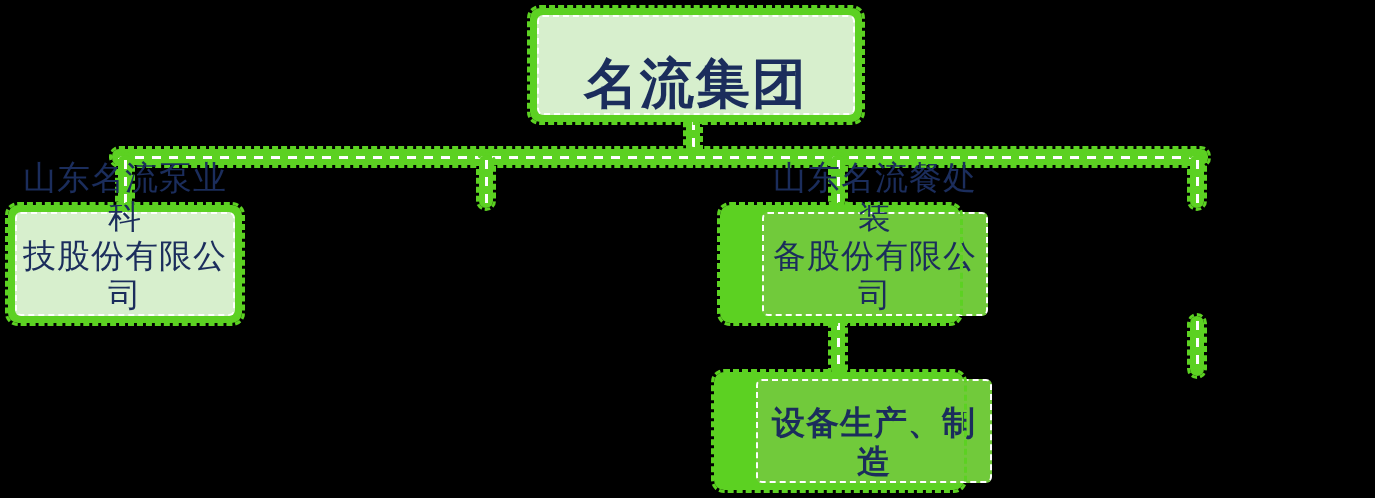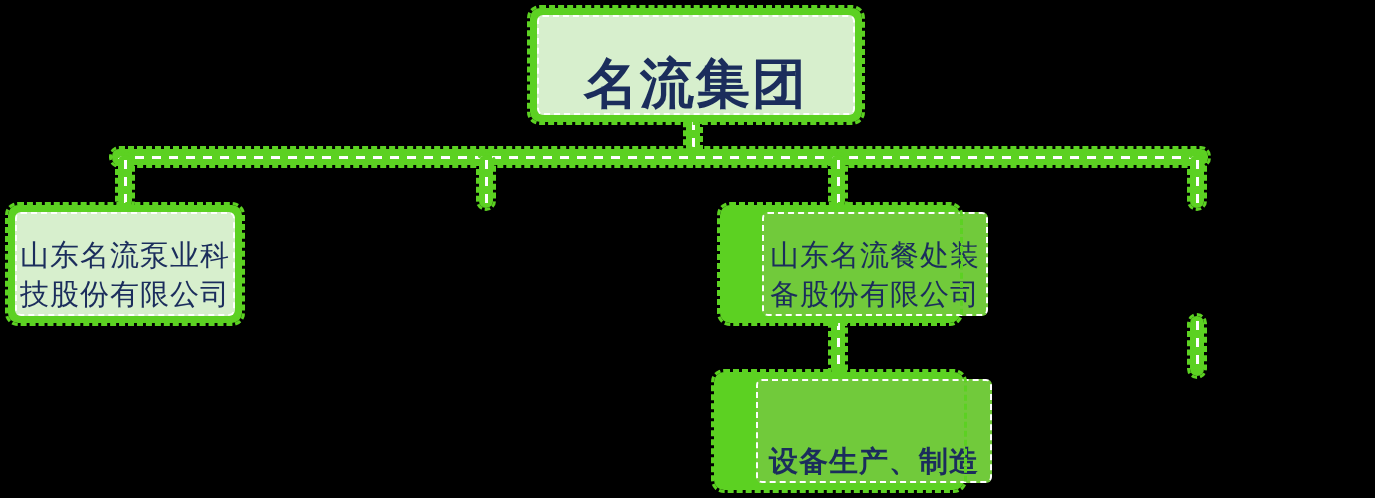--- a/index.html
+++ b/index.html
@@ -42,21 +42,21 @@
     display: flex;
     align-items: flex-end;
     justify-content: center;
     text-align: center;
   }
   .node-fill.pale   { background: var(--fill-pale); }
   .node-fill.green  { background: var(--fill-green); margin-left: 35px; }
   .node-fill.yellow { background: var(--fill-yellow); }
   .node-label {
     color: var(--text-navy);
-    font-size: 29px;
+    font-size: 33px;
     line-height: 39px;
     white-space: pre-line;
     letter-spacing: 1px;
   }
   .root-label {
     font-size: 54px;
     line-height: 60px;
     font-weight: bold;
     letter-spacing: 2px;
   }

